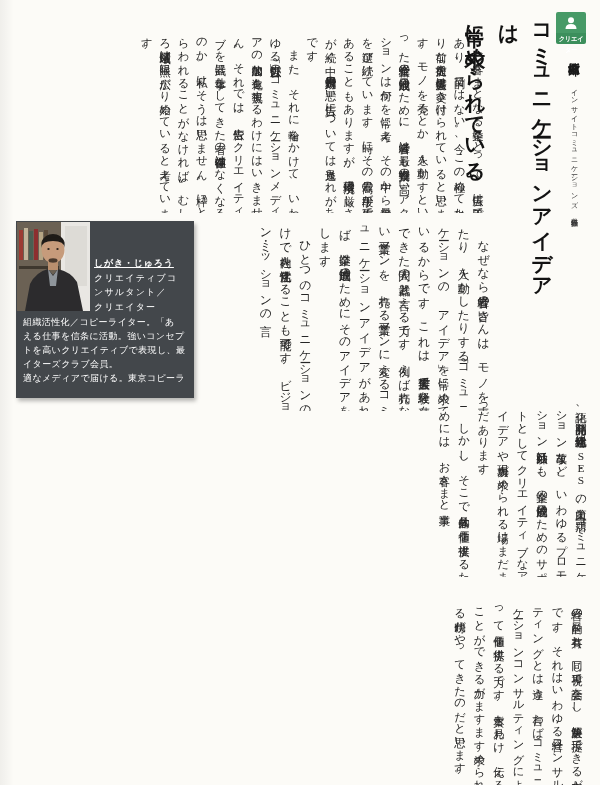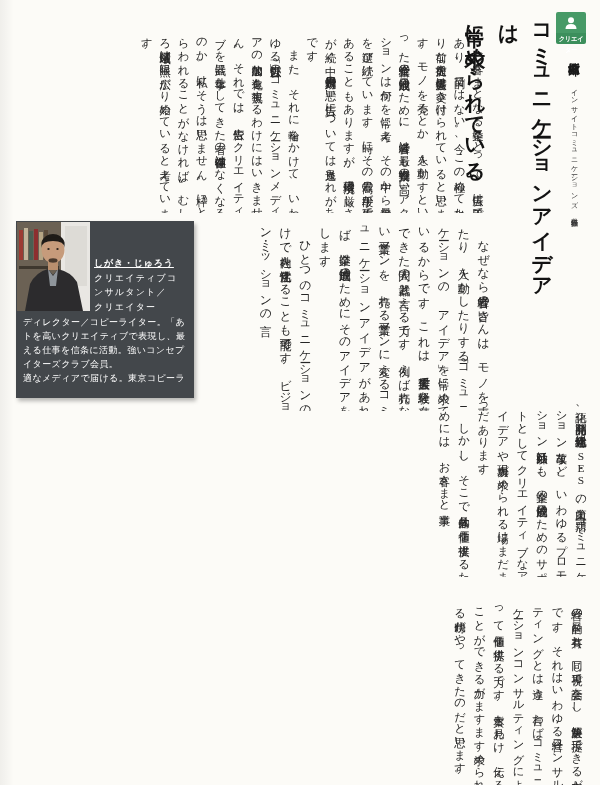--- a/index.html
+++ b/index.html
@@ -137,18 +137,18 @@
 </div>
 
 <div class="abs profile-side">
   <div class="pname">しがき・じゅろう</div>
   <div>クリエイティブコ</div>
   <div>ンサルタント／</div>
   <div>クリエイター</div>
 </div>
 
 <div class="abs profile-body">
-  <div>ディレクター／コピーライター。「あ</div>
+  <div>組織活性化／コピーライター。「あ</div>
+  <div>える仕事を信条に活動。強いコンセプ</div>
   <div>トを高いクリエイティブで表現し、最</div>
-  <div>える仕事を信条に活動。強いコンセプ</div>
   <div>イターズクラブ会員。</div>
   <div>適なメディアで届ける。東京コピーラ</div>
 </div>
 
 </body></html>

